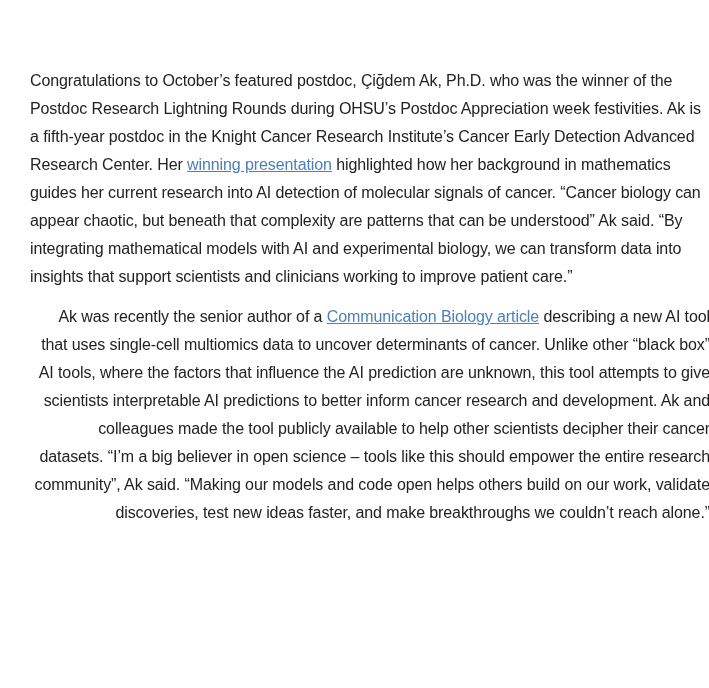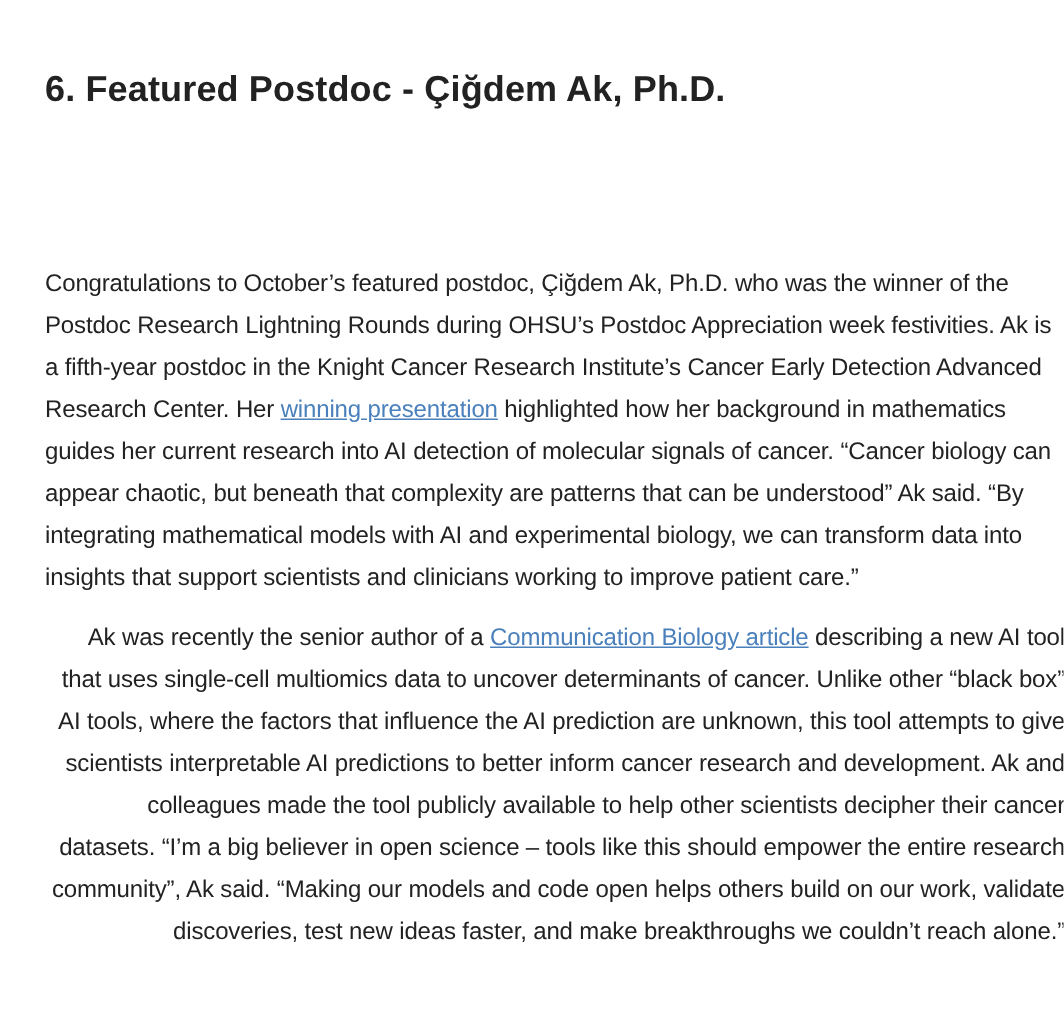--- a/index.html
+++ b/index.html
@@ -11,26 +11,25 @@
     .content { padding: 0 0 0 30px; width: 680px; }
     h1 {
       margin: 0; padding-top: 44px;
       font-size: 24px; line-height: 32px; font-weight: bold; color: #222222;
       letter-spacing: 0.1px;
     }
     .para {
       margin: 0; font-size: 16px; line-height: 28px; color: #222222;
       letter-spacing: -0.1px;
     }
-    .p1 { margin-top: 100px; }
+    .p1 { margin-top: 67px; }
     .p2 { margin-top: 12px; text-align: right; }
     a.link { color: #4a80bb; text-decoration: underline; }
   </style>
 </head>
 <body>
 
 <div class="content">
-  <h1>6. Featured Postdoc - Çiğdem Ak, Ph.D.</h1>
 
   <p class="para p1"><span>Congratulations to October’s featured postdoc, Çiğdem Ak, Ph.D. who was the winner of the Postdoc Research Lightning Rounds during OHSU’s Postdoc Appreciation week festivities. Ak is a fifth-year postdoc in the Knight Cancer Research Institute’s Cancer Early Detection Advanced Research Center. Her </span><a class="link" href="#">winning presentation</a><span> highlighted how her background in mathematics guides her current research into AI detection of molecular signals of cancer. “Cancer biology can appear chaotic, but beneath that complexity are patterns that can be understood” Ak said. “By integrating mathematical models with AI and experimental biology, we can transform data into insights that support scientists and clinicians working to improve patient care.”</span></p>
 
   <p class="para p2"><span>Ak was recently the senior author of a </span><a class="link" href="#">Communication Biology article</a><span> describing a new AI tool that uses single-cell multiomics data to uncover determinants of cancer.  Unlike other “black box” AI tools, where the factors that influence the AI prediction are unknown, this tool attempts to give scientists interpretable AI predictions to better inform cancer research and development. Ak and colleagues made the tool publicly available to help other scientists decipher their cancer datasets. “I’m a big believer in open science – tools like this should empower the entire research community”, Ak said. “Making our models and code open helps others build on our work, validate discoveries, test new ideas faster, and make breakthroughs we couldn’t reach alone.”</span></p>
 </div>
 
 </body></html>

